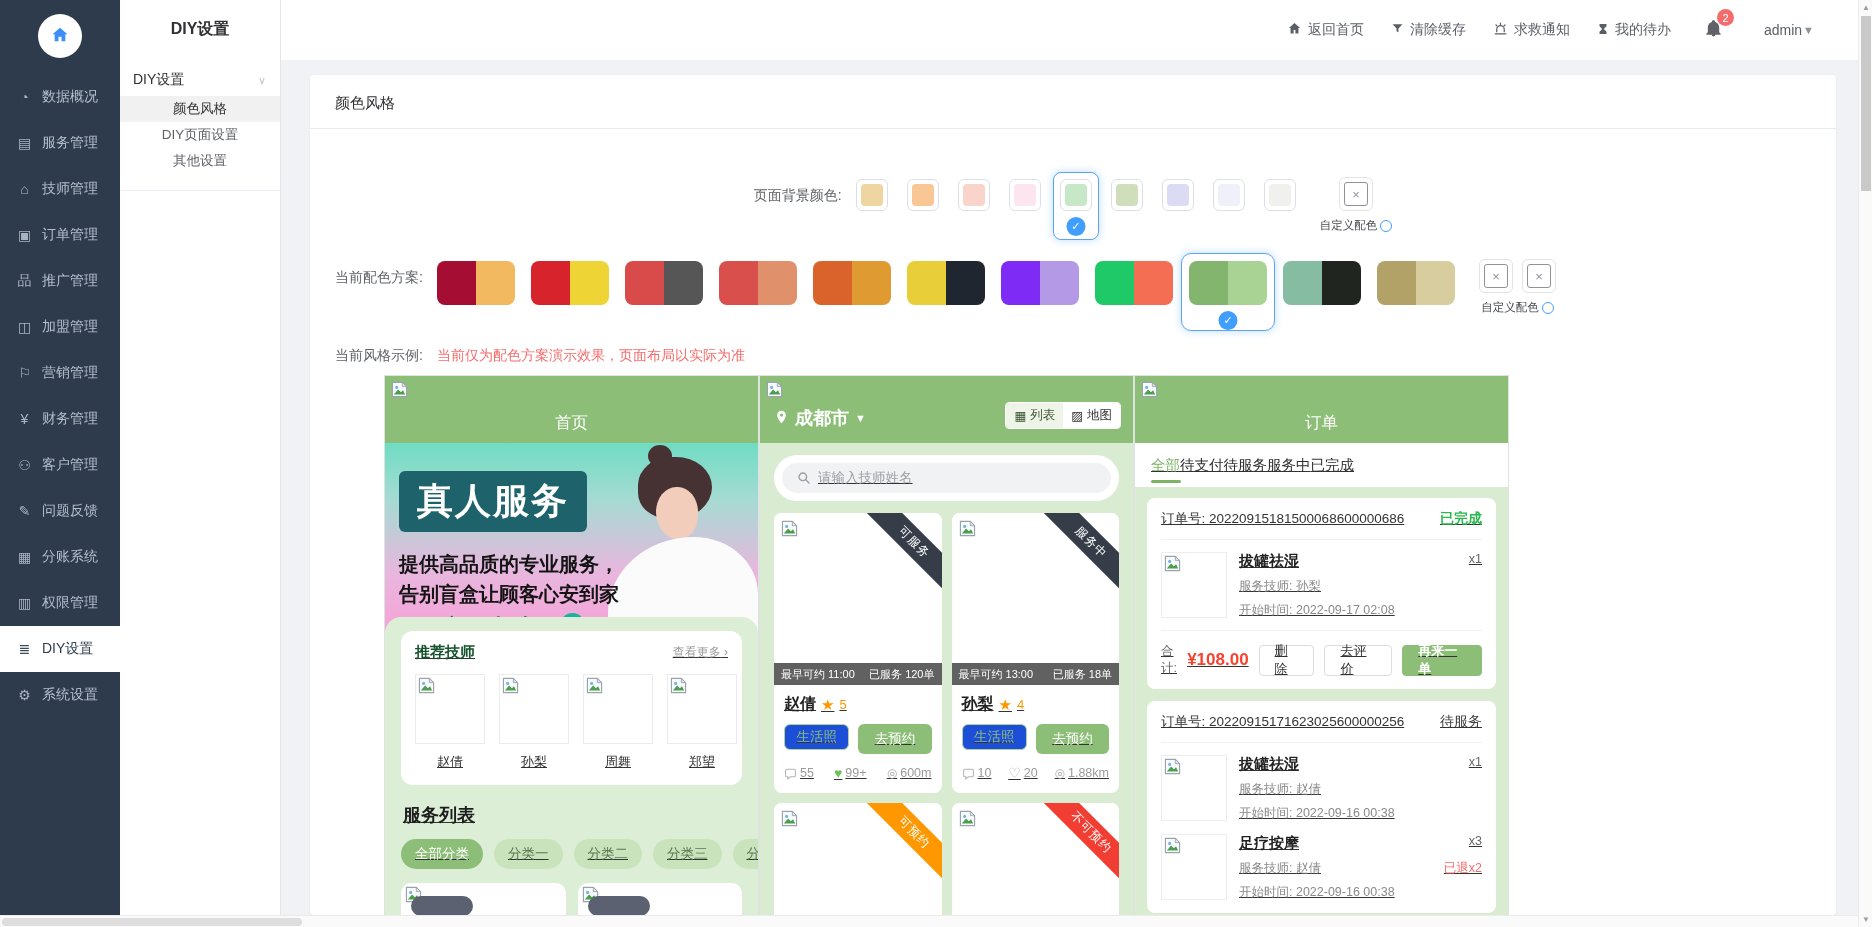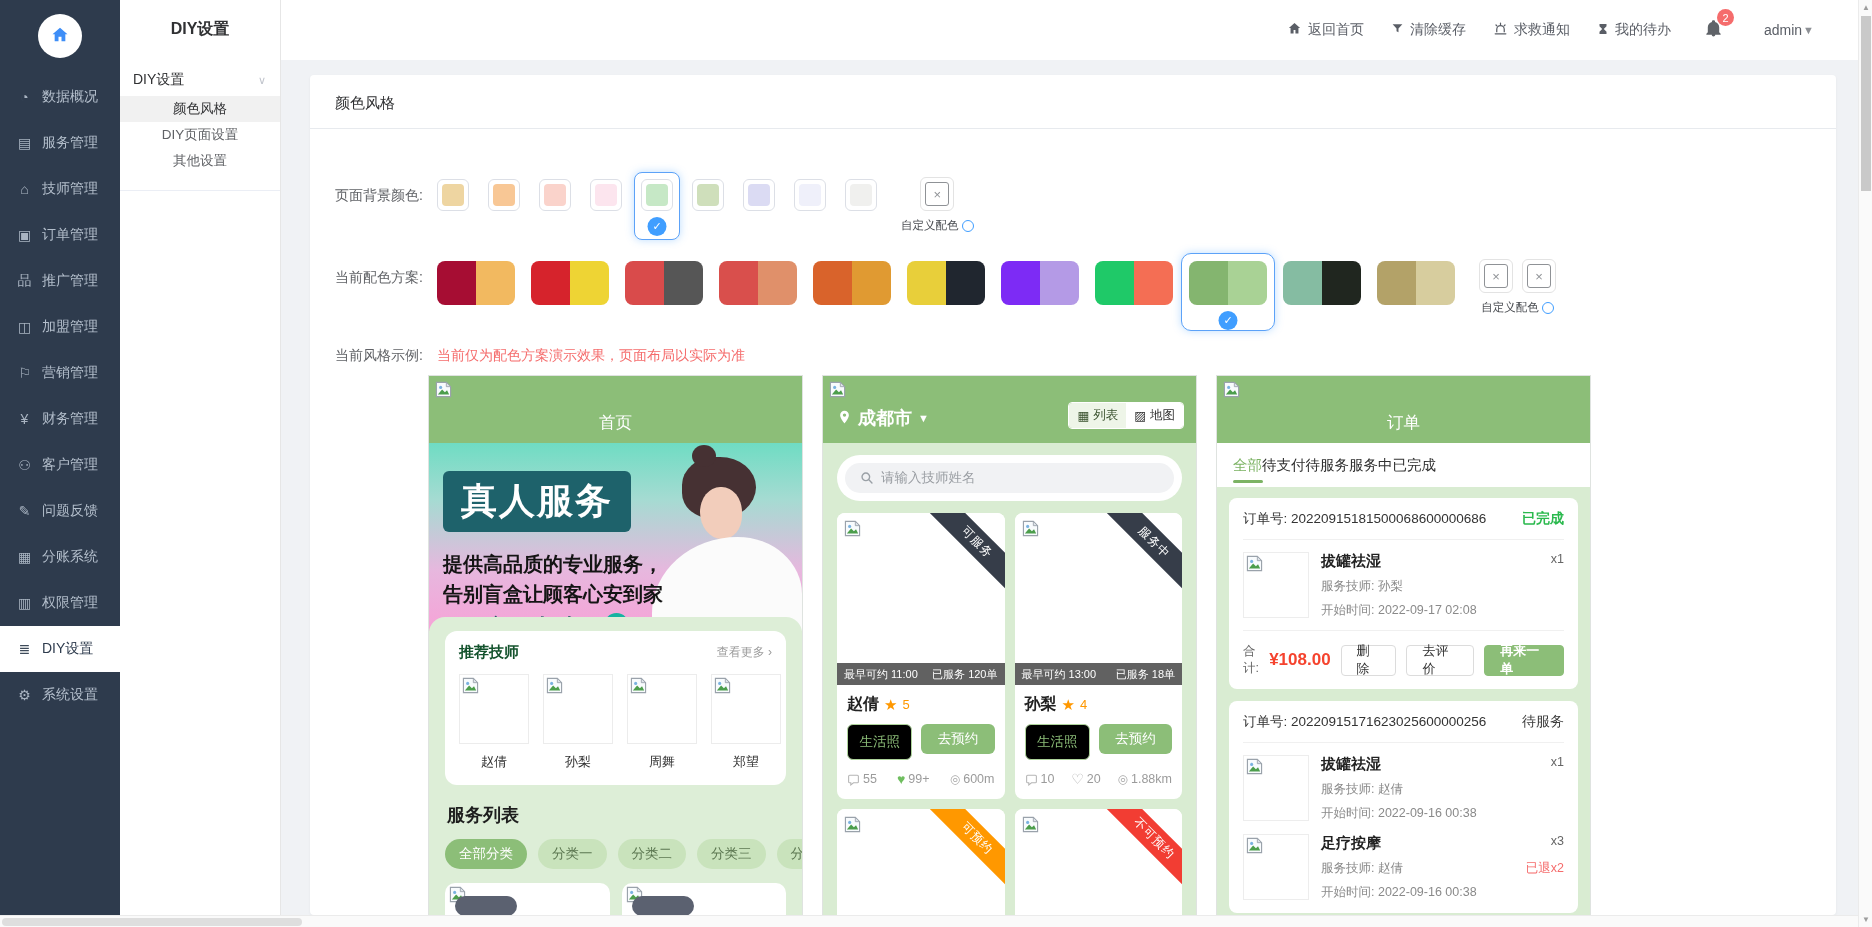--- a/index.html
+++ b/index.html
@@ -31,21 +31,21 @@
   .caret { color:#8d9095; font-size:11px; }
 
   
   .main { position:absolute; left:281px; top:60px; right:14px; bottom:12px; padding:15px 22px 0 29px; }
   .card { background:#fff; border-radius:4px; height:100%; overflow:hidden; padding:0 25px; box-shadow:0 1px 3px rgba(0,0,0,.05); }
   .card-title { font-size:15px; color:#303133; padding:19px 0 15px; }
   .card-divider { border-top:1px solid #e7eaee; margin:0 -25px; }
 
   .frow { display:flex; align-items:flex-start; }
   .frow-label { width:102px; flex:none; font-size:14px; color:#606266; padding-top:8px; }
-  .r1 { margin-top:50px; }
+  .r1 { margin-top:50px;justify-content:center; }
   .r2 { margin-top:28px; }
   .r3 { margin-top:32px; align-items:center; }
   .rednote { color:#f56c6c; font-size:14px; }
 
   
   .swatches { display:flex; gap:19px; }
   .sw-cell { position:relative; width:32px; height:32px; }
   .swatch { position:relative; z-index:2; width:32px; height:32px; border:1px solid #dcdfe6; border-radius:6px; display:flex; align-items:center; justify-content:center; background:#fff; cursor:pointer; }
   .swatch-inner { width:22px; height:22px; border-radius:4px; }
   .sel-ring { position:absolute; left:-7px; top:-7px; width:46px; height:68px; border:1px solid #5ca2f8; border-radius:8px; background:#fff; box-shadow:0 0 8px rgba(64,158,255,.35); z-index:1; }
@@ -60,21 +60,21 @@
   .pair-cell .check { top:50px; }
 
   .customcol { display:flex; flex-direction:column; align-items:center; margin-left:24px; margin-top:-2px; }
   .xrow { display:flex; gap:9px; }
   .xbox-outer { width:34px; height:34px; border:1px solid #e3e3e3; border-radius:6px; display:flex; align-items:center; justify-content:center; background:#fff; cursor:pointer; }
   .xbox { width:24px; height:24px; border:1px solid #8f9296; border-radius:3px; color:#8f9296; font-size:13px; display:flex; align-items:center; justify-content:center; }
   .custom-label { margin-top:7px; font-size:11.5px; color:#4a4d52; display:flex; align-items:center; gap:3px; white-space:nowrap; }
   .radio { width:12px; height:12px; border-radius:50%; border:1.5px solid #409eff; background:#fff; cursor:pointer; display:inline-block; }
 
   
-  .mockups { display:flex; gap:19px; margin-left:93px; margin-top:10px; }
+  .mockups { display:flex; margin-left:49px; margin-top:10px;text-decoration:underline; }
   .mock { width:375px; flex:none; height:545px; overflow:hidden; border:1px solid #dfe3e0; border-bottom:none; background:#d9ecd2; position:relative; }
   .mock-head { height:67px; background:#8cbe78; position:relative; }
   .mock-head .bimg { position:absolute; top:5px; left:6px; }
   .mtitle { position:absolute; bottom:9px; width:100%; text-align:center; color:#fff; font-size:16.5px; }
 
   .bimg svg { display:block; }
 
   
   .banner { height:188px; position:relative; overflow:hidden;
     background:linear-gradient(180deg,#6fdcc3 0%,#a5dbd2 30%,#e7b7de 68%,#f6a3d7 100%); }
@@ -124,21 +124,21 @@
   .vcard { background:#fff; border-radius:8px; overflow:hidden; }
   .vimg { height:172px; position:relative; overflow:hidden; background:#fff; }
   .vimg .bimg { position:absolute; top:7px; left:7px; }
   .ribbon { position:absolute; top:17px; right:-36px; width:128px; transform:rotate(45deg); color:#fff; font-size:12px; text-align:center; padding:4px 0; letter-spacing:1px; }
   .rib-dark { background:#363d49; } .rib-orange { background:#ff9800; } .rib-red { background:#f23d33; }
   .infobar { position:absolute; left:0; right:0; bottom:0; height:22px; background:rgba(58,58,58,.8); color:#fff; font-size:11px; display:flex; justify-content:space-between; align-items:center; padding:0 7px; }
   .vbody { padding:9px 10px 12px; }
   .vname { display:flex; align-items:center; gap:5px; font-size:16px; font-weight:700; color:#222; }
   .star { color:#ff9800; font-size:15px; } .rate { color:#ff9800; font-size:13px; font-weight:400; }
   .vbtns { display:flex; gap:9px; margin-top:9px; }
-  .vb1 { flex:1; height:36px; border:1px solid #aed39b; border-radius:6px; background:#000000; color:#8cbe78; font-size:13.5px; display:flex; align-items:center; justify-content:center; }
+  .vb1 { flex:1; height:26px; border:1px solid #aed39b; border-radius:6px; background:#1d4ed8; color:#8cbe78; font-size:13.5px; display:flex; align-items:center; justify-content:center; }
   .vb2 { flex:1.15; height:30px; border-radius:6px; background:#8cbe78; color:#fff; font-size:13.5px; display:flex; align-items:center; justify-content:center; }
   .vstats { display:flex; justify-content:space-between; align-items:center; margin-top:11px; color:#9b9b9b; font-size:12.5px; }
   .vstats span { display:flex; align-items:center; gap:3px; }
   .heart-on { color:#6fbe5f; font-size:14px; } .heart-off { color:#b5b5b5; font-size:14px; }
   .locdot { font-size:12px; color:#a8a8a8; }
 
   
   .otabs { height:44px; background:#fff; display:flex; align-items:center; justify-content:flex-start; padding:0 16px; }
   .otab { font-size:14.5px; color:#303030; position:relative; height:44px; line-height:44px; }
   .otab.active { color:#7cb364; }

